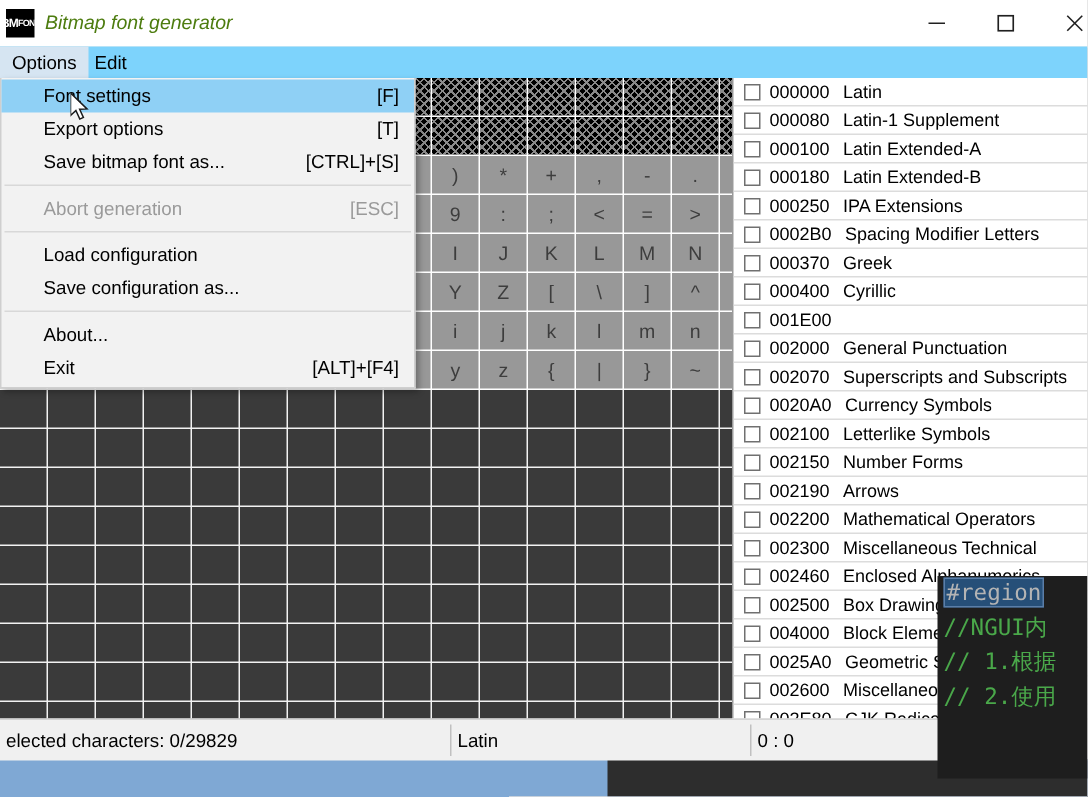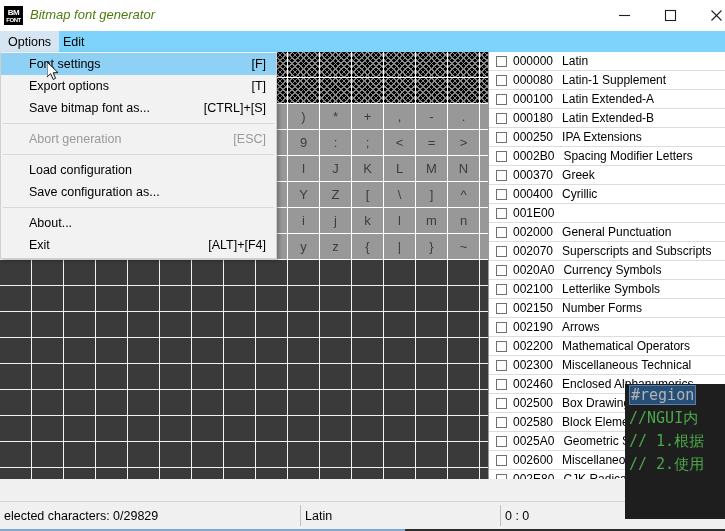--- a/index.html
+++ b/index.html
@@ -29,21 +29,21 @@
     width: 725px; height: 31px;
     background: #ffffff;
     border-bottom: 1px solid #e8e8e8;
   }
   .app-icon {
     position: absolute;
     left: 4px; top: 6px;
     width: 19px; height: 19px;
     background: #000000;
     display: flex;
-    flex-direction: column;
+    flex-direction: row;
     justify-content: center;
     align-items: center;
     line-height: 1;
     overflow: hidden;
   }
   .app-icon .l1 {
     color: #ffffff;
     font-size: 8px;
     font-weight: bold;
     letter-spacing: -0.5px;
@@ -215,21 +215,20 @@
   }
   .code-comment { color: #4aa84a; }
 
   
   .statusbar {
     position: absolute;
     left: 0; top: 479px;
     width: 725px; height: 27px;
     background: #f0f0f0;
     border-top: 1px solid #d4d4d4;
-    margin-top: 22px;
   }
   .sb-seg {
     position: absolute;
     top: 3px;
     height: 21px;
     display: flex;
     align-items: center;
     font-size: 12.5px;
     color: #000000;
     white-space: nowrap;
@@ -746,21 +745,21 @@
           <span class="bl-code">002460</span>
           <span class="bl-name">Enclosed Alphanumerics</span>
         </div>
         <div class="block-row">
           <span class="bl-check"></span>
           <span class="bl-code">002500</span>
           <span class="bl-name">Box Drawing</span>
         </div>
         <div class="block-row">
           <span class="bl-check"></span>
-          <span class="bl-code">002580</span>
+          <span class="bl-code">004000</span>
           <span class="bl-name">Block Elements</span>
         </div>
         <div class="block-row">
           <span class="bl-check"></span>
           <span class="bl-code">0025A0</span>
           <span class="bl-name">Geometric Shapes</span>
         </div>
         <div class="block-row">
           <span class="bl-check"></span>
           <span class="bl-code">002600</span>

